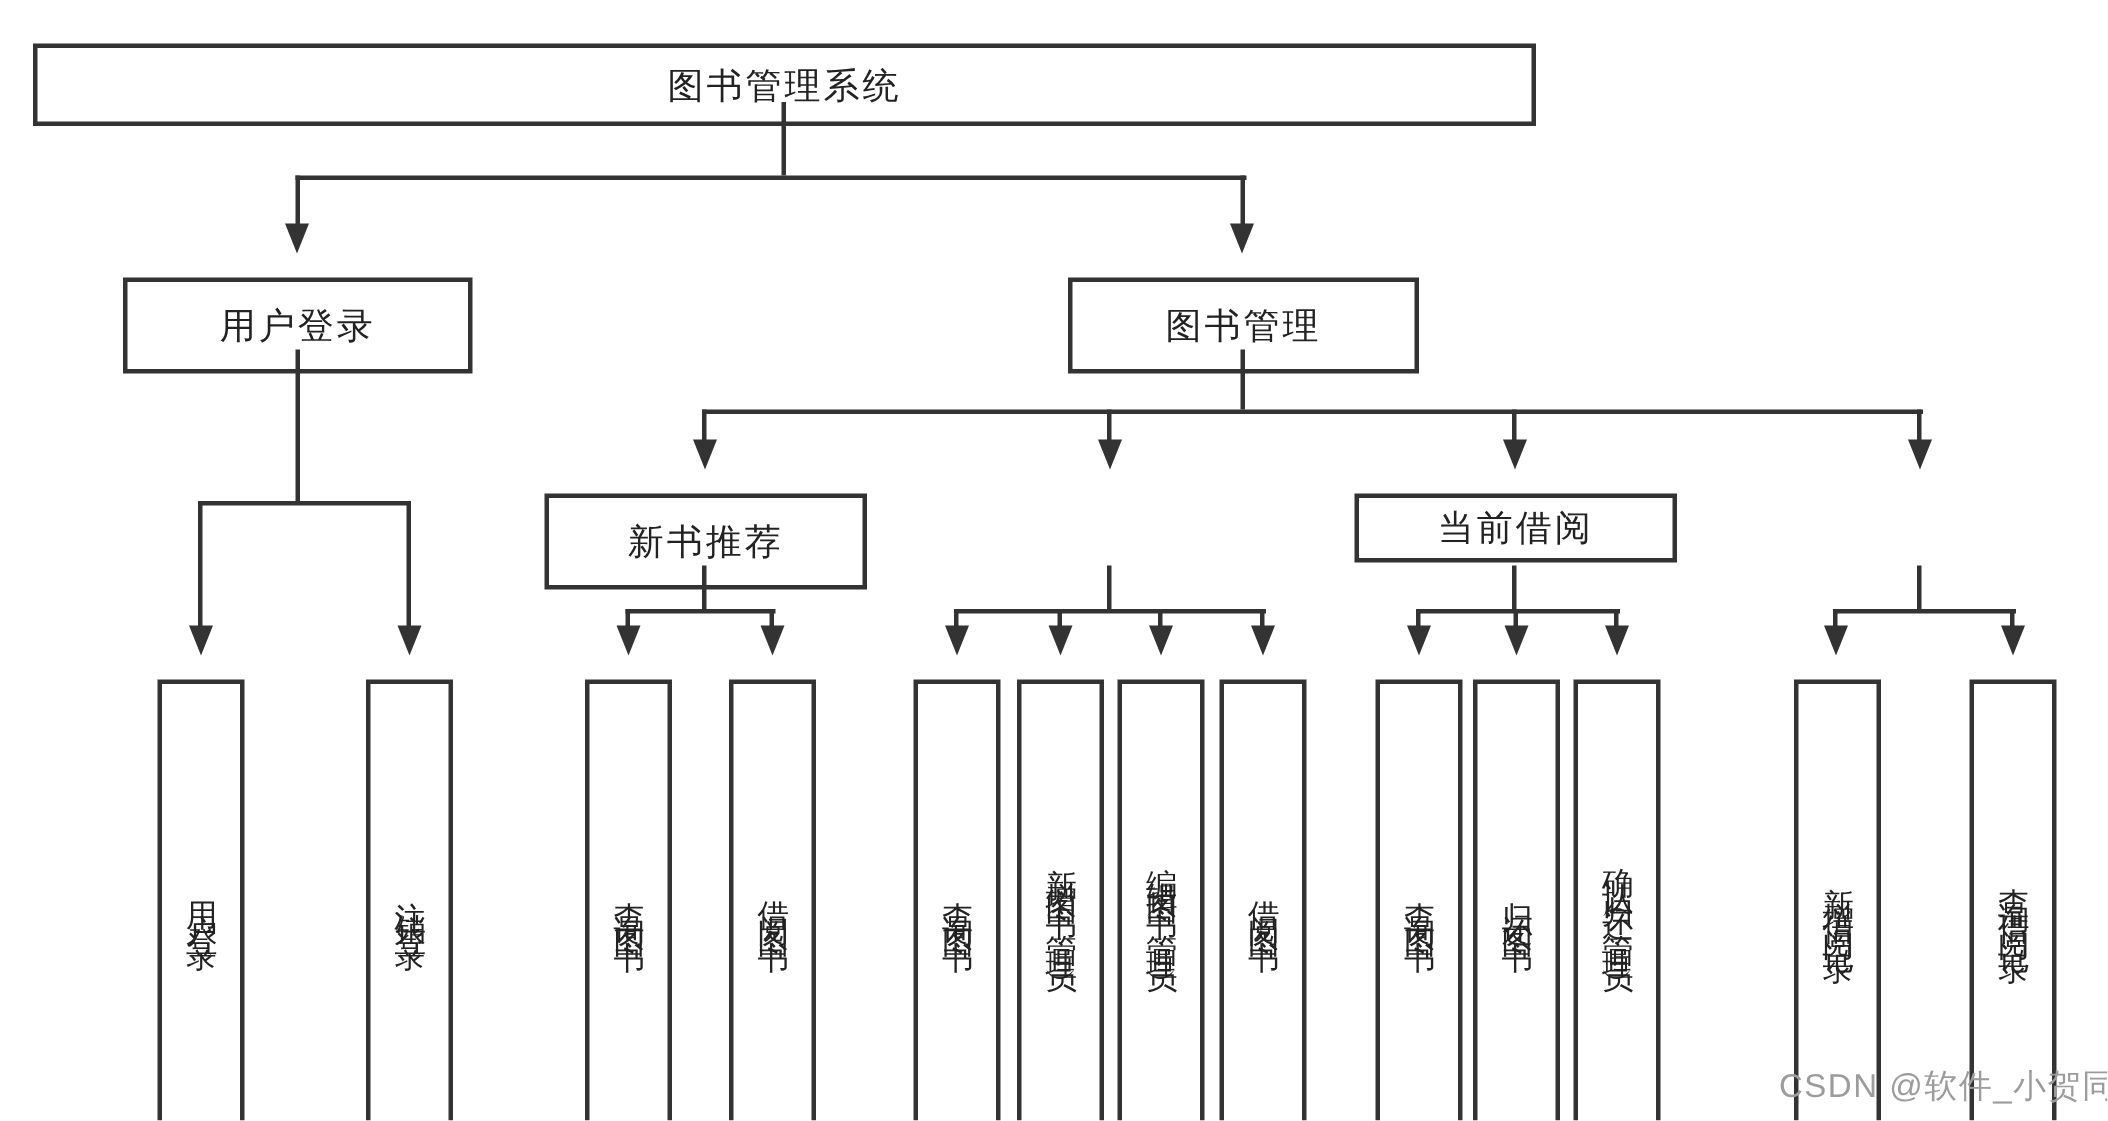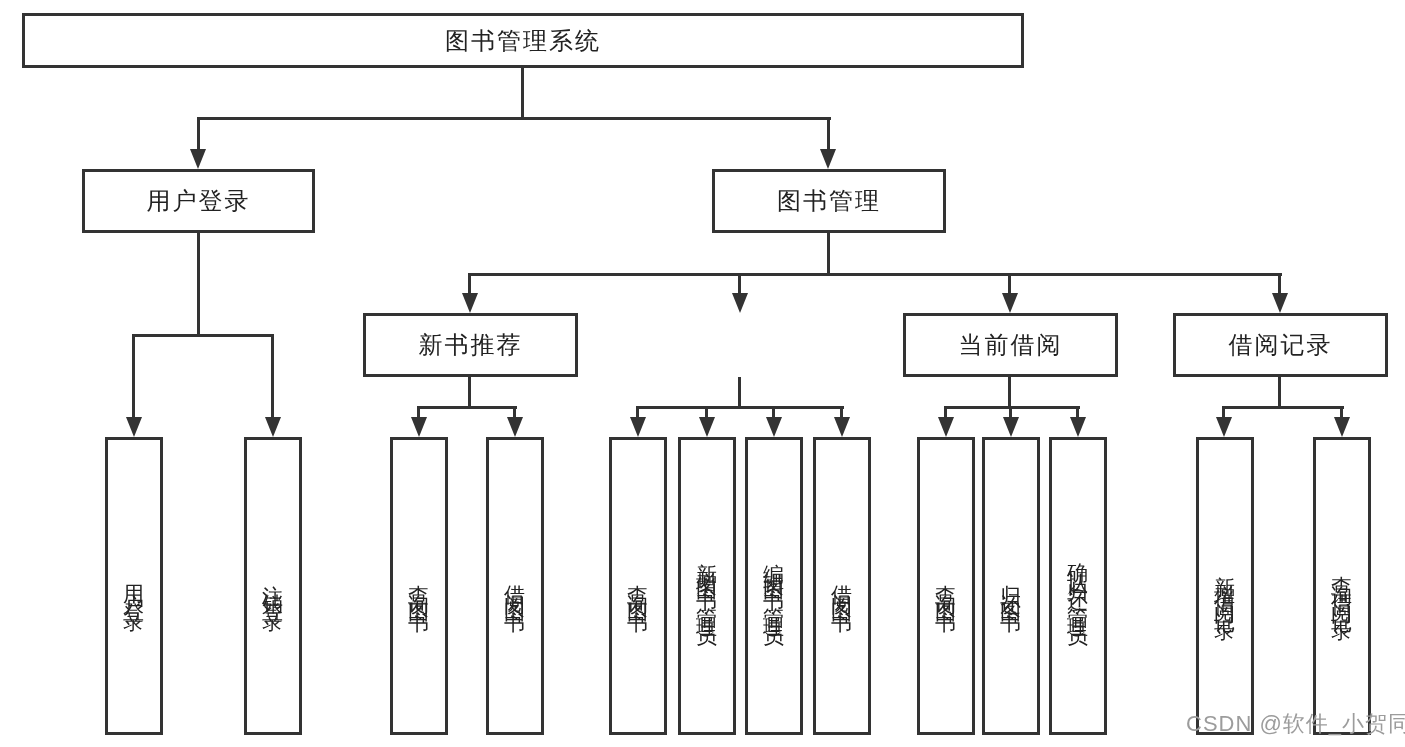--- a/index.html
+++ b/index.html
@@ -11,20 +11,21 @@
   html,body{margin:0;padding:0;background:var(--background);}
   body{font-family:"Liberation Sans","DejaVu Sans",sans-serif;color:var(--text);}
   .stage{
     position:relative;width:1405px;height:747px;background:var(--background);
     overflow:hidden;
   }
   .node{
     position:absolute;box-sizing:border-box;border:3px solid var(--line);
     background:var(--background);display:flex;align-items:center;justify-content:center;
     color:var(--text);
+    margin-top:16px;
   }
   .node.h{font-size:24px;letter-spacing:2px;}
   .node.v{font-size:21px;}
   .vlabel{
     writing-mode:vertical-rl;text-orientation:mixed;
     letter-spacing:9px;line-height:1;white-space:nowrap;
   }
   .line{position:absolute;background:var(--line);}
   .arrow{
     position:absolute;width:0;height:0;
@@ -40,22 +41,21 @@
 <body>
 
 <div class="stage">
 
   <div class="node h" style="left:22px;top:13px;width:1002px;height:55px">图书管理系统</div>
 
   <div class="node h" style="left:82px;top:169px;width:233px;height:64px">用户登录</div>
   <div class="node h" style="left:712px;top:169px;width:234px;height:64px">图书管理</div>
 
   <div class="node h" style="left:363px;top:313px;width:215px;height:64px">新书推荐</div>
-  <div class="node h" style="left:903px;top:313px;width:215px;height:64px">当前借阅</div>
-  <div class="node h" style="left:1173px;top:313px;width:215px;height:64px">借阅记录</div>
+  <div class="node h" style="left:903px;top:313px;width:215px;height:46px">当前借阅</div>
 
   <div class="node v" style="left:105px;top:437px;width:58px;height:298px">
     <span class="vlabel">用户登录</span>
   </div>
   <div class="node v" style="left:244px;top:437px;width:58px;height:298px">
     <span class="vlabel">注销登录</span>
   </div>
   <div class="node v" style="left:390px;top:437px;width:58px;height:298px">
     <span class="vlabel">查询图书</span>
   </div>

